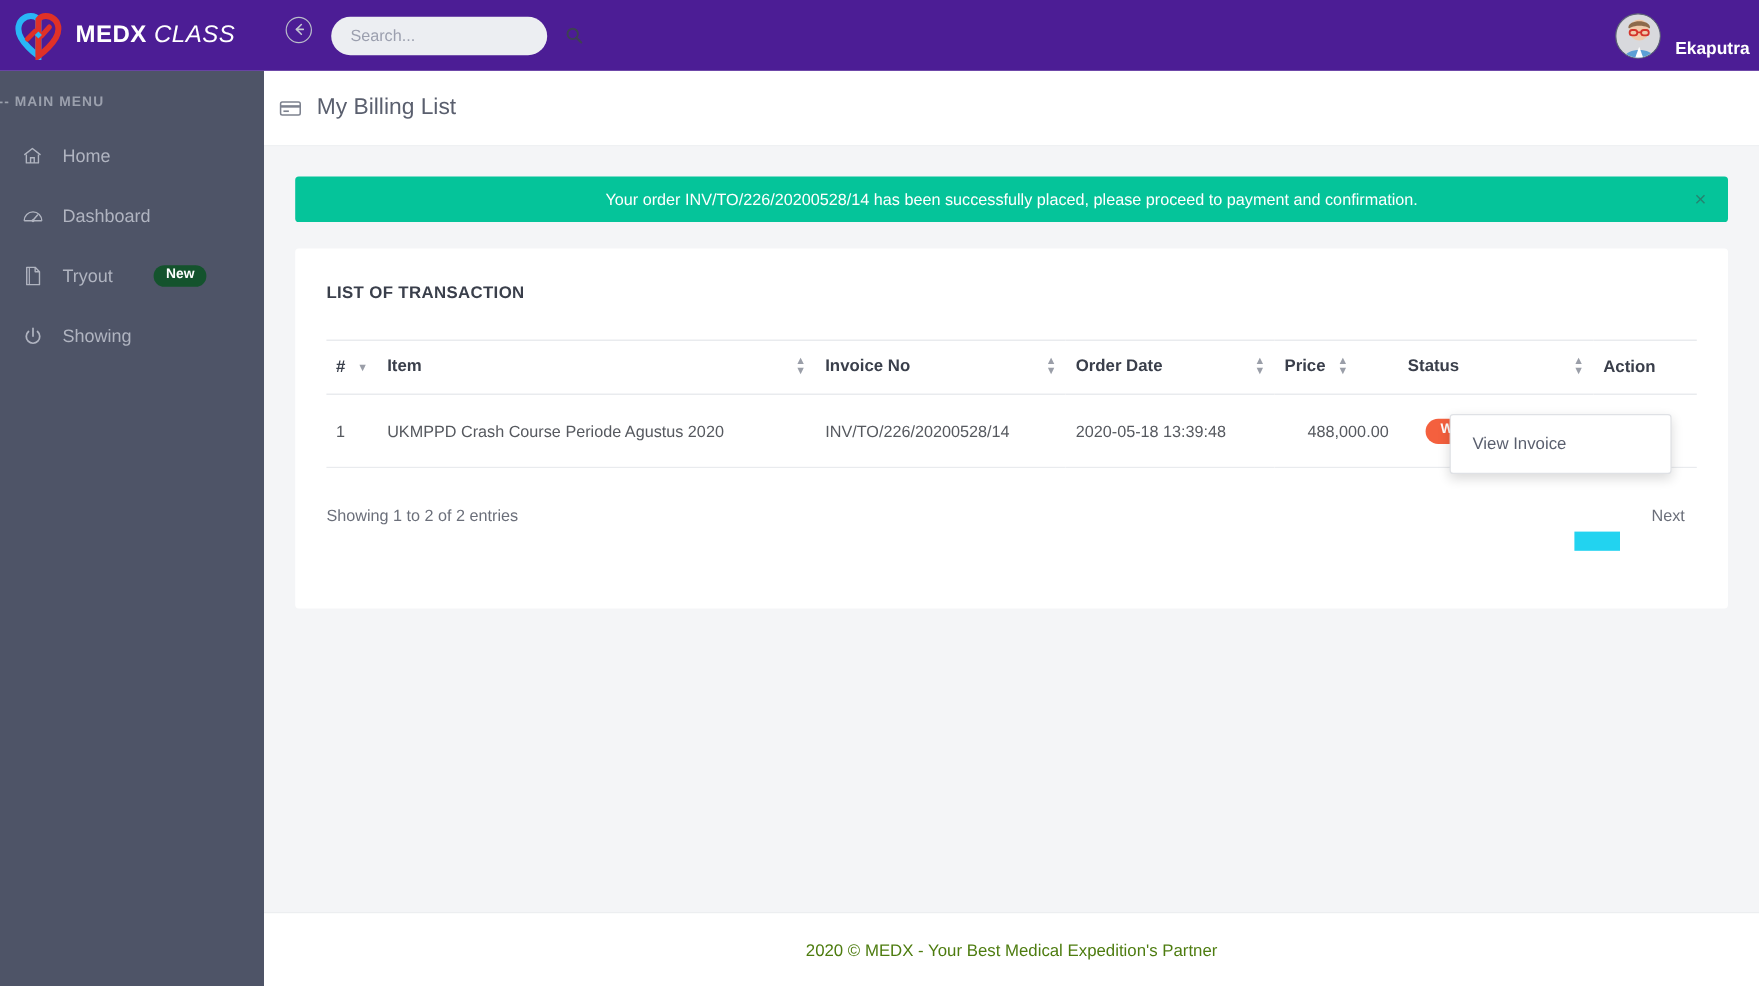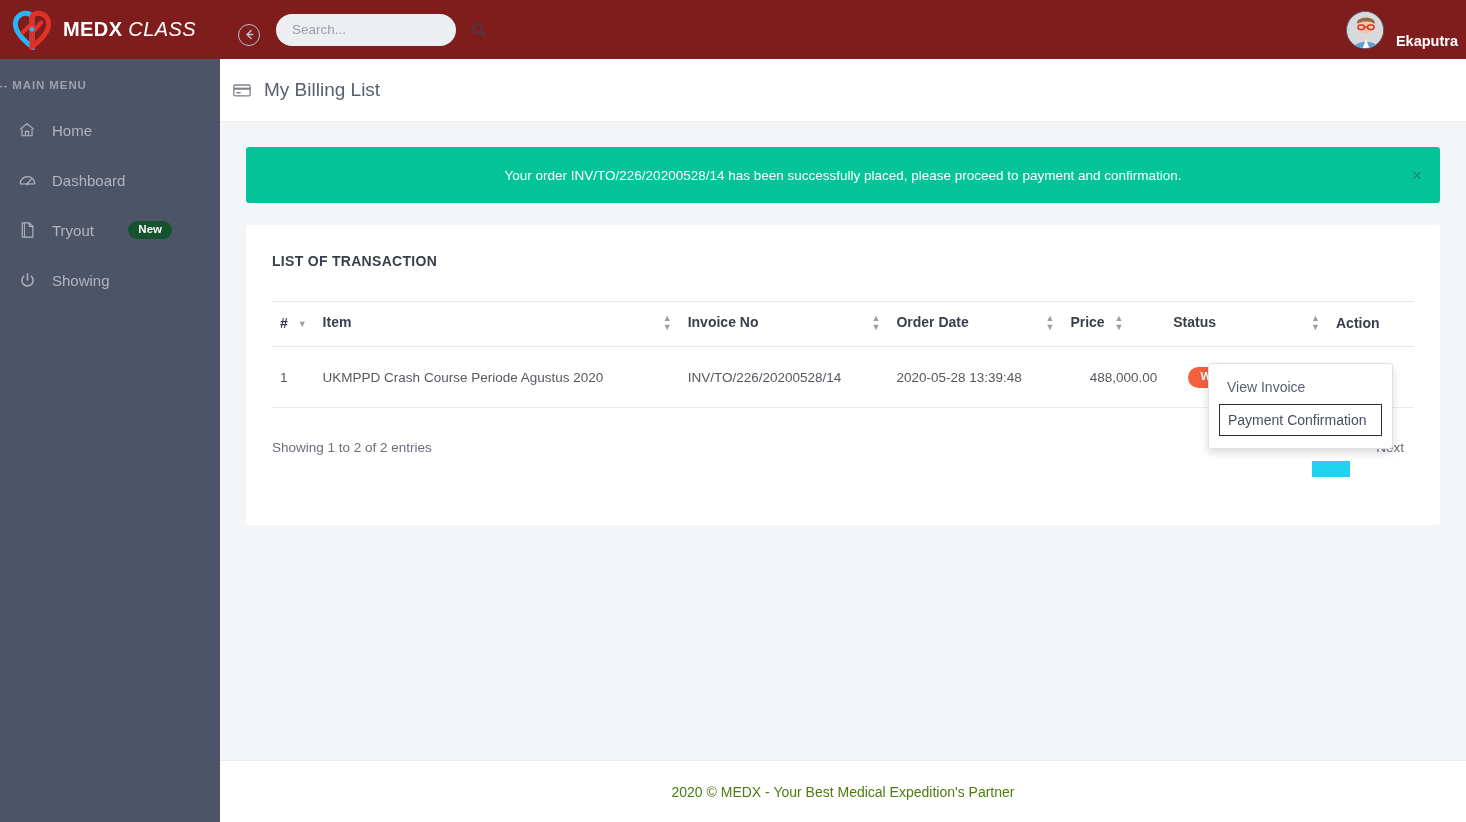--- a/index.html
+++ b/index.html
@@ -8,41 +8,41 @@
     width: 1466px; height: 822px;
     overflow: hidden;
     font-family: "Liberation Sans", sans-serif;
     background: #ffffff;
   }
 
   
   .topbar {
     position: absolute; top: 0; left: 0;
     width: 1466px; height: 59px;
-    background: #7f1d1d;
+    background: #4c1d95;
     display: flex; align-items: center;
     z-index: 50;
   }
   .brand {
     width: 220px; height: 59px;
     display: flex; align-items: center;
     padding-left: 12px;
     flex: 0 0 220px;
   }
   .logo-mark { width: 40px; height: 40px; flex: 0 0 40px; }
   .brand-text {
     margin-left: 11px;
     font-size: 20px;
     letter-spacing: .4px;
     white-space: nowrap;
   }
   .brand-text .b1 { color: #ffffff; font-weight: 700; }
   .brand-text .b2 { color: #ffffff; font-weight: 400; font-style: italic; }
 
-  .nav-left { display: flex; align-items: flex-end; margin-left: 18px; }
+  .nav-left { display: flex; align-items: flex-start; margin-left: 18px; }
   .back-btn {
     width: 22px; height: 22px; border-radius: 50%;
     border: 1.6px solid #b9bdc9;
     display: flex; align-items: center; justify-content: center;
     color: #c3c7d2; cursor: pointer;
   }
   .search-wrap {
     margin-left: 16px;
     width: 180px; height: 32px;
     background: #eceef2; border-radius: 16px;
@@ -115,21 +115,21 @@
     border-bottom: 1px solid #eceef0;
   }
   .page-head-icon { color: #7d828f; display: flex; align-items: center; margin-right: 12px; }
   .page-title { font-size: 19px; color: #5a5f6e; font-weight: 400; }
 
   .page-body { padding: 25px 26px 0 26px; }
 
   
   .alert {
     background: #05c49a;
-    height: 56px; border-radius: 3px;
+    height: 38px; border-radius: 3px;
     display: flex; align-items: center; justify-content: center;
     position: relative;
     color: #ffffff; font-size: 13.5px;
     margin-bottom: 22px;
   }
   .alert-close {
     position: absolute; right: 18px; top: 50%;
     transform: translateY(-50%);
     color: #2f6f63; font-size: 17px; cursor: pointer;
     line-height: 1; opacity: .75;
@@ -423,21 +423,21 @@
             <th class="th-action">
               <span>Action</span>
             </th>
           </tr>
         </thead>
         <tbody>
           <tr>
             <td>1</td>
             <td>UKMPPD Crash Course Periode Agustus 2020</td>
             <td>INV/TO/226/20200528/14</td>
-            <td>2020-05-28 13:39:48</td>
+            <td>2020-05-18 13:39:48</td>
             <td class="td-price">488,000.00</td>
             <td class="td-status">
               <span class="status-badge">Waiting Payment</span>
             </td>
             <td class="td-action">
               <span class="action-btn">
                 <span>
                   <svg width="13" height="13" viewBox="0 0 14 14">
                     <rect x="2" y="3" width="10" height="1.8" fill="#ffffff"></rect>
                     <rect x="2" y="6.2" width="10" height="1.8" fill="#ffffff"></rect>
@@ -453,21 +453,20 @@
       <div class="table-foot">
         <span class="showing-info">Showing 1 to 2 of 2 entries</span>
         <div class="pager">
           <span class="pager-link">Next</span>
           <span class="pager-active"></span>
         </div>
       </div>
 
       <div class="dropdown-menu">
         <span class="dropdown-item">View Invoice</span>
-        <span class="dropdown-item focused">Payment Confirmation</span>
       </div>
 
     </div>
   </div>
 
   <div class="page-footer">
     <span>2020 © MEDX - Your Best Medical Expedition's Partner</span>
   </div>
 </div>
 

